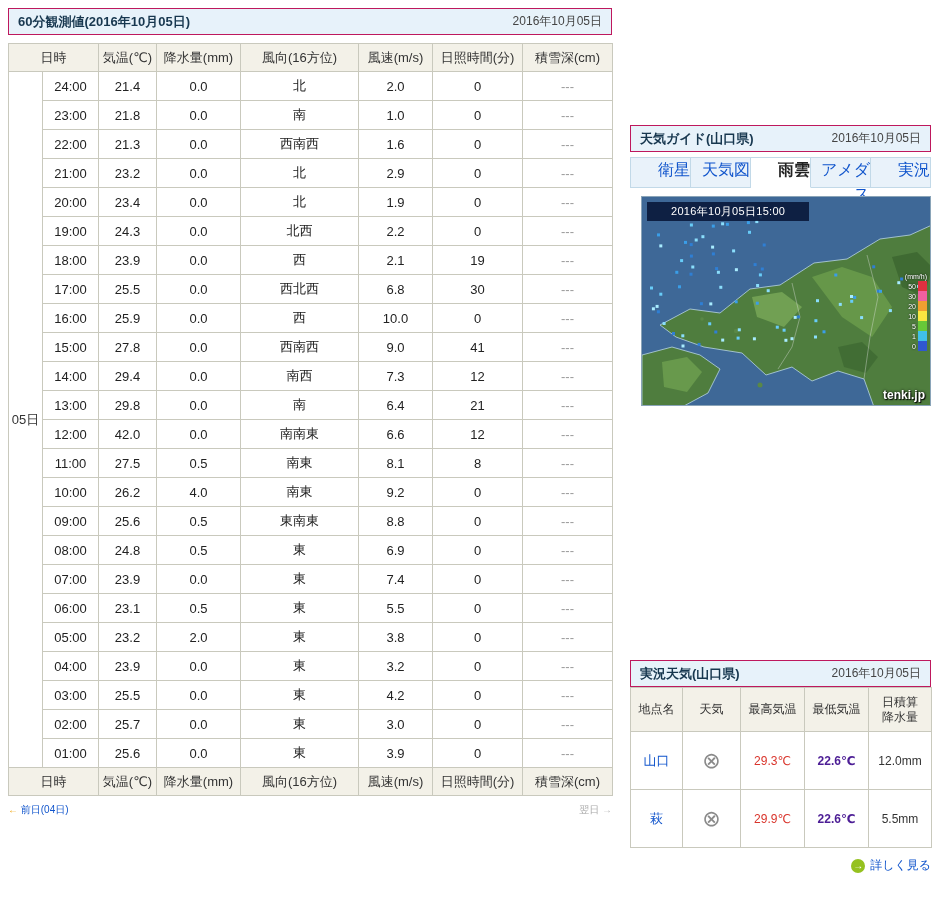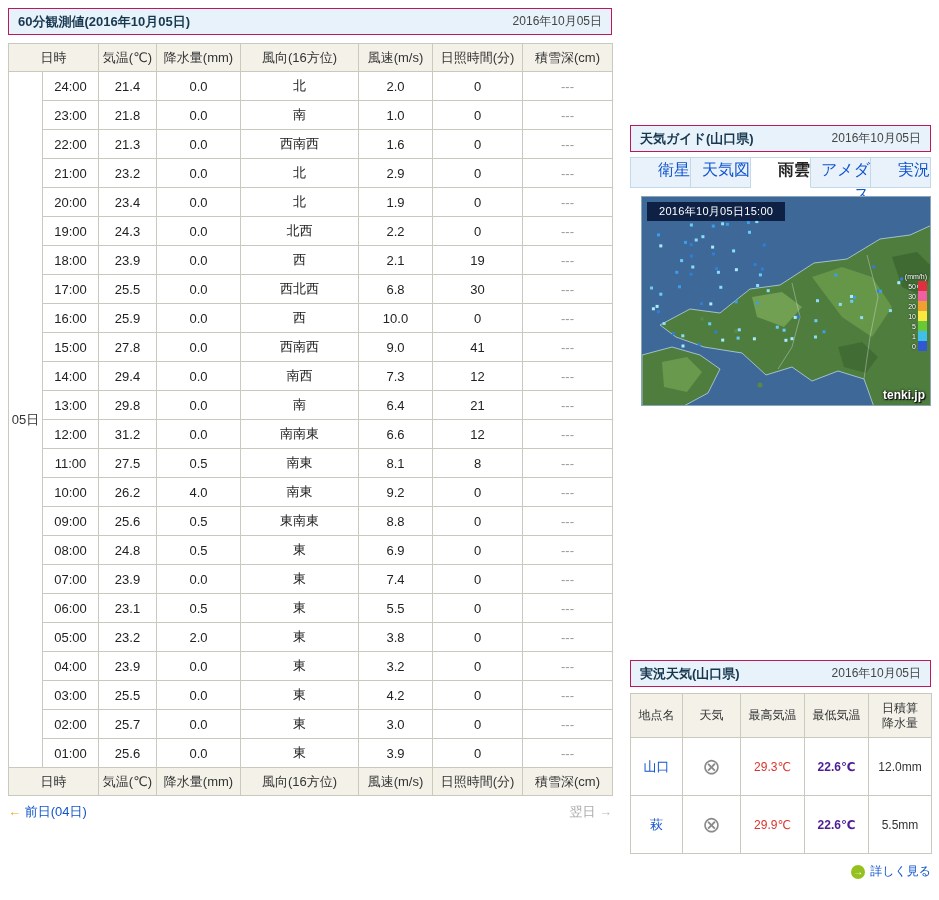--- a/index.html
+++ b/index.html
@@ -17,50 +17,50 @@
   #obs-panel { position:absolute; left:8px; top:8px; width:604px; }
   table.obs-table { border-collapse:collapse; table-layout:fixed; width:604px; margin-top:8px; }
   table.obs-table th, table.obs-table td { border:1px solid #c9c9bd; text-align:center;
     font-size:13px; height:29px; padding:0 2px; overflow:hidden; }
   table.obs-table th { background:#f3f1e8; font-weight:normal; color:#333; height:28px; }
   table.obs-table td { background:#fff; color:#222; }
   table.obs-table td.dim { color:#9a9a9a; }
   table.obs-table td.daycell { background:#fff; font-size:13px; color:#333; }
 
   .obs-nav { display:flex; justify-content:space-between; align-items:center;
-    margin-top:7px; font-size:13px; }
+    margin-top:7px; font-size:10px; }
   .obs-nav .prev { color:#1155cc; text-decoration:none; cursor:pointer; }
   .obs-nav .prev .arr { color:#f0a818; font-weight:bold; }
   .obs-nav .next { color:#aaa; }
   .obs-nav .next .arr { color:#bbb; }
 
   
   #guide-panel { position:absolute; left:630px; top:105px; width:301px;margin-top:20px; }
   .tabs { display:flex; margin-top:5px; }
   .tab { flex:1; text-align:right; font-size:16px; height:31px; line-height:24px;
     color:#1155cc; background:#e9f2fa; border:1px solid #c2d9e8; border-left:none; cursor:pointer; }
   .tab:first-child { border-left:1px solid #c2d9e8; }
   .tab.active { background:#fff; color:#222; font-weight:bold; border-bottom-color:#fff; }
 
   .radar-map { position:relative; width:290px; height:210px; margin:8px 0 0 11px;
     border:1px solid #8aa4b8; overflow:hidden; }
   .radar-map svg { display:block; }
   .map-timestamp { position:absolute; left:5px; top:5px; background:rgba(8,22,56,.88);
-    color:#fff; font-size:11px; padding:2px 12px; letter-spacing:.3px; }
+    color:#fff; font-size:11px; padding:2px 24px; letter-spacing:.3px; }
   .map-legend { position:absolute; right:3px; top:76px; }
   .legend-unit { color:#fff; font-size:7px; text-align:right; text-shadow:0 0 2px #000; margin-bottom:1px; }
   .legend-row { display:flex; align-items:center; justify-content:flex-end; height:10px; }
   .legend-row .lv { color:#fff; font-size:7px; margin-right:2px; text-shadow:0 0 2px #000; }
   .legend-row .lc { width:9px; height:10px; display:inline-block; }
   .map-watermark { position:absolute; right:5px; bottom:3px; color:#fff; font-weight:bold;
     font-size:12px; text-shadow:0 0 3px #000, 1px 1px 1px #000; }
 
   
   #current-panel { position:absolute; left:630px; top:660px; width:301px; }
-  table.cur-table { border-collapse:collapse; table-layout:fixed; width:301px; margin-top:6px; }
+  table.cur-table { border-collapse:collapse; table-layout:fixed; width:301px; }
   table.cur-table th, table.cur-table td { border:1px solid #c9c9bd; text-align:center;
     font-size:12px; padding:2px; }
   table.cur-table th { background:#f3f1e8; font-weight:normal; color:#333; height:44px;
     white-space:pre-line; line-height:1.25; }
   table.cur-table td { height:58px; background:#fff; }
   td.cur-name a { color:#1155cc; text-decoration:none; font-size:13px; cursor:pointer; }
   td.cur-high { color:#d9342b; }
   td.cur-low { color:#4c1d95;font-weight:bold; }
   td.cur-precip { color:#333; }
   .icon-unknown { font-size:22px; color:#8a8a8a; line-height:1; }
@@ -210,21 +210,21 @@
           <td>13:00</td>
           <td>29.8</td>
           <td>0.0</td>
           <td>南</td>
           <td>6.4</td>
           <td>21</td>
           <td class="dim">---</td>
         </tr>
         <tr>
           <td>12:00</td>
-          <td>31.2</td>
+          <td>42.0</td>
           <td>0.0</td>
           <td>南南東</td>
           <td>6.6</td>
           <td>12</td>
           <td class="dim">---</td>
         </tr>
         <tr>
           <td>11:00</td>
           <td>27.5</td>
           <td>0.5</td>

